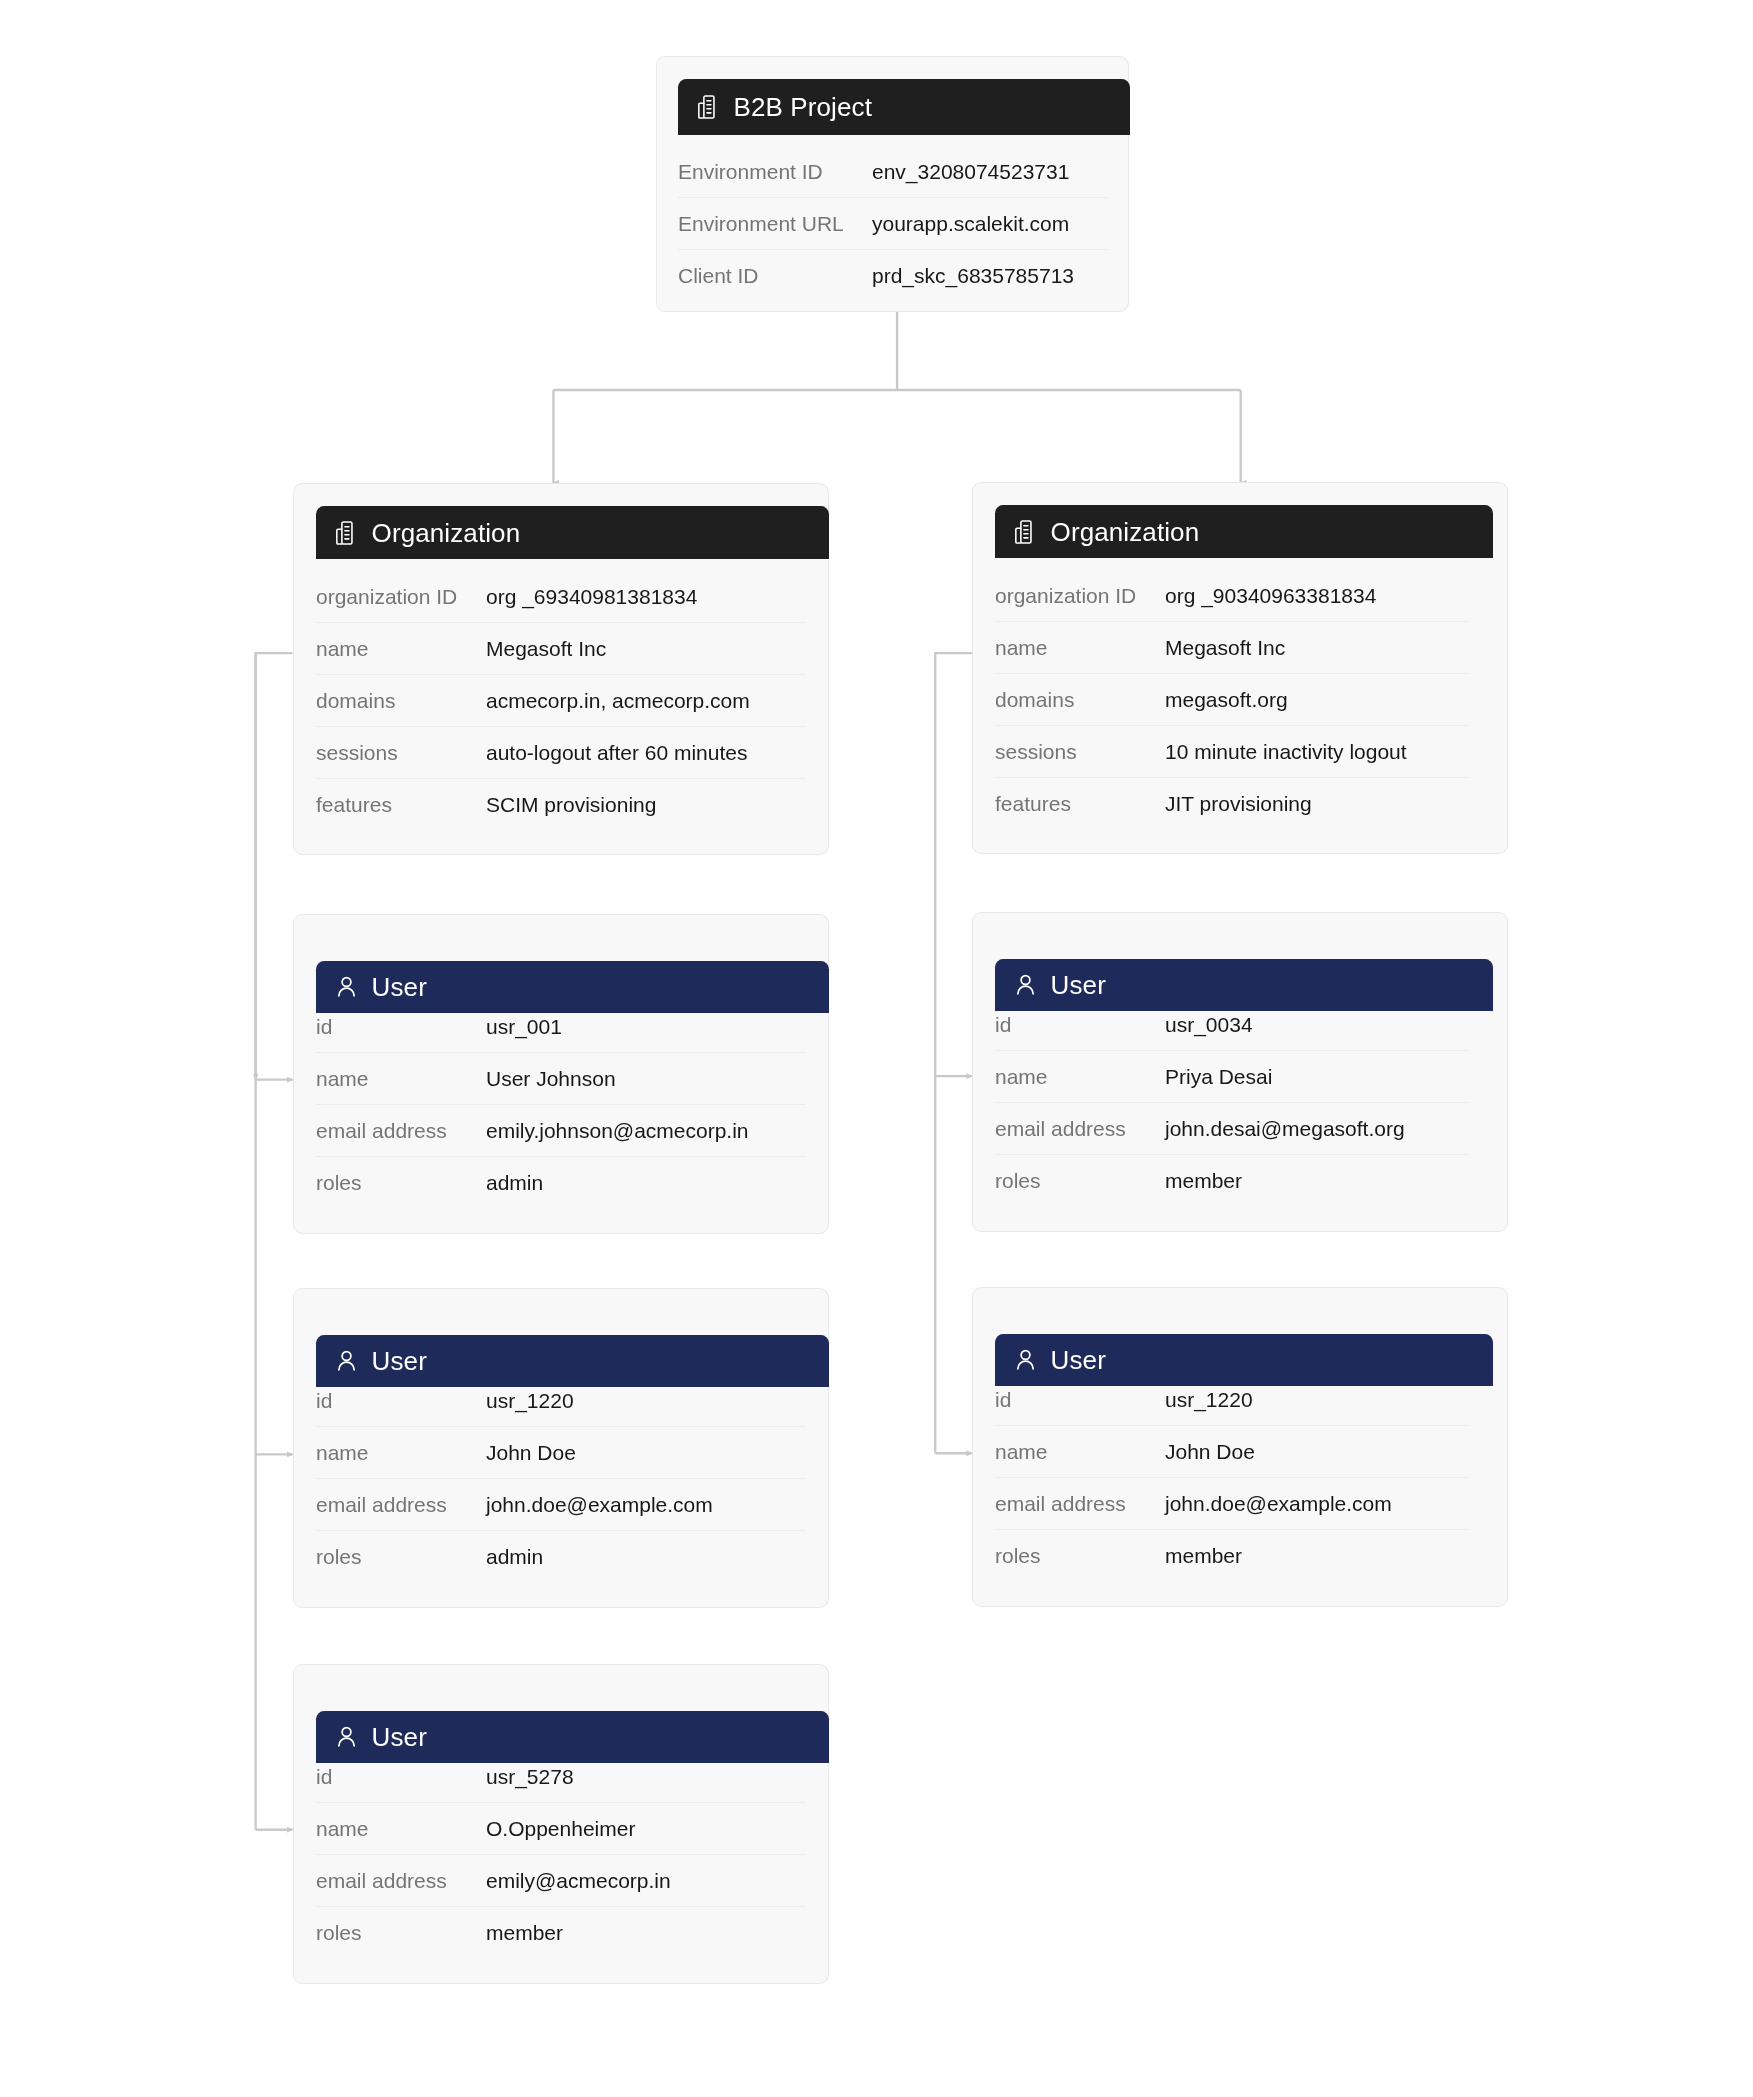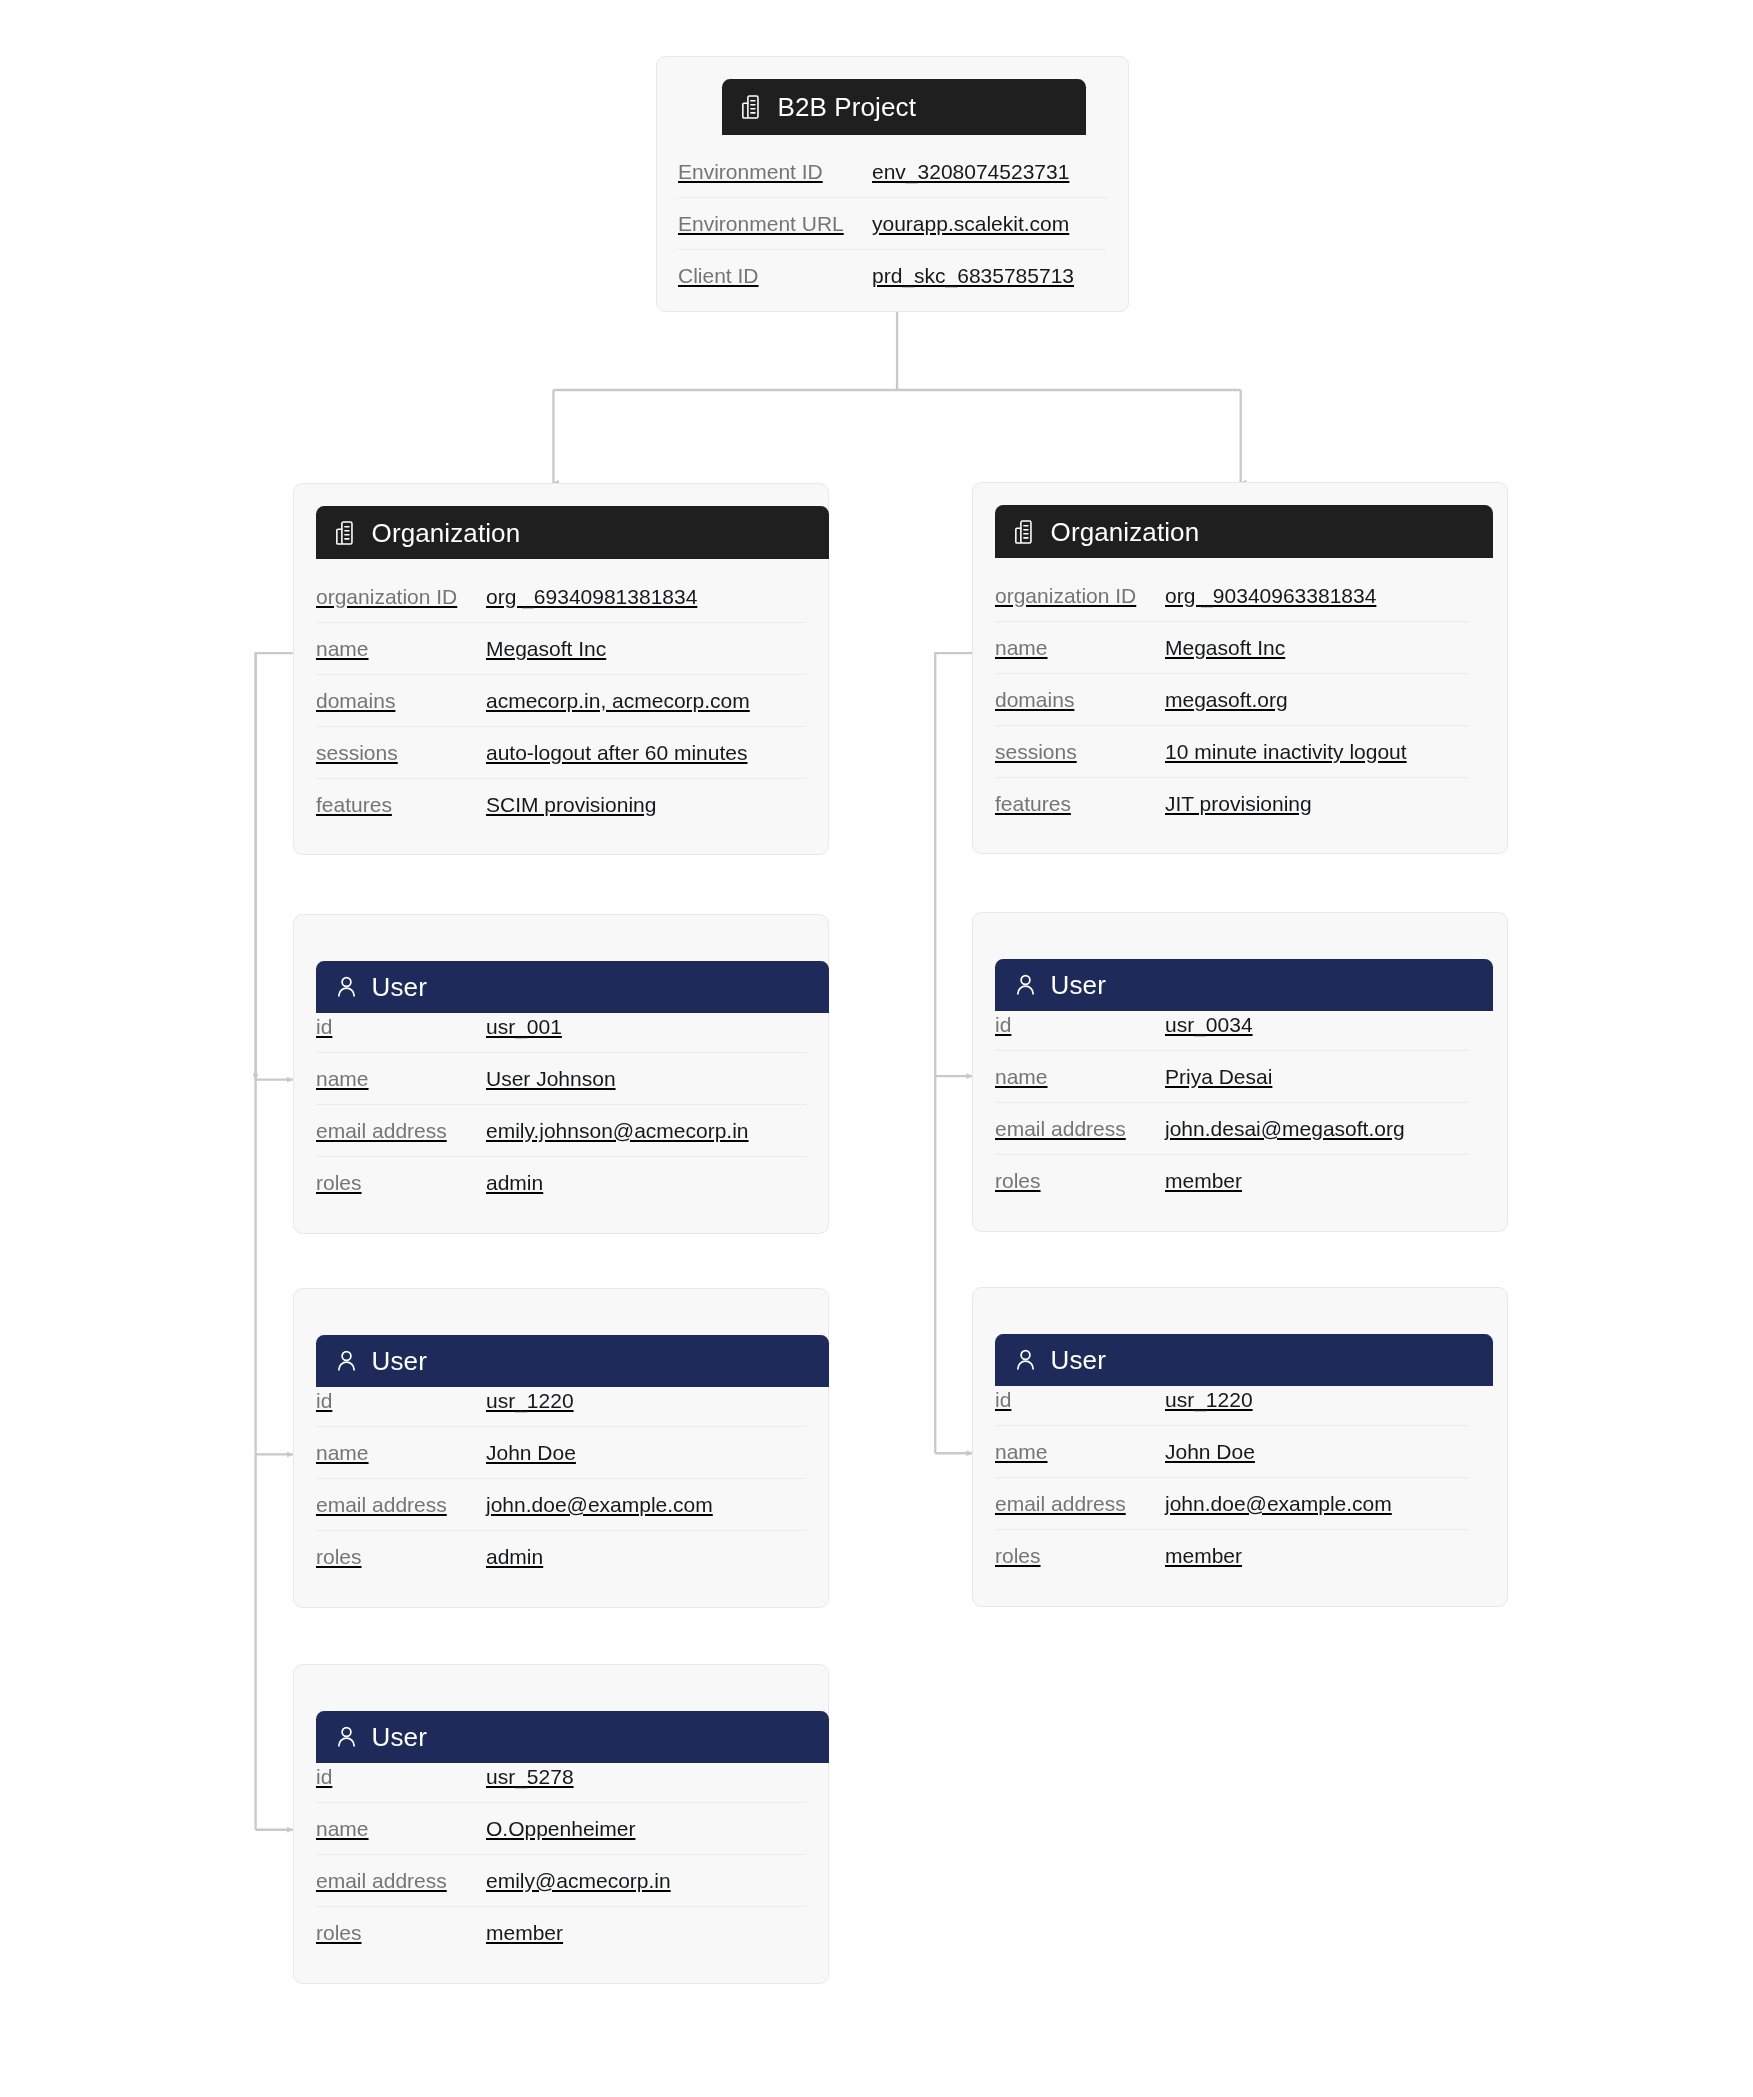--- a/index.html
+++ b/index.html
@@ -67,21 +67,20 @@
     height: 27px;
     flex: 0 0 auto;
   }
   .hdr-icon svg { display: block; }
 
   
   .rows {
     position: absolute;
     left: 0;
     right: 0;
-    text-decoration: underline;
   }
   .row {
     position: relative;
     display: flex;
     align-items: center;
     box-sizing: border-box;
     height: 52px;
   }
   .row + .row::before {
     content: "";
@@ -141,21 +140,21 @@
       <path d="M435,3115 L498,3115" marker-end="url(#arrow-right)"></path>
 
       <path d="M1655,1112 L1592,1112 L1592,1832"></path>
       <path d="M1592,1832 L1655,1832" marker-end="url(#arrow-right)"></path>
       <path d="M1592,1832 L1592,2474"></path>
       <path d="M1592,2474 L1655,2474" marker-end="url(#arrow-right)"></path>
     </g>
   </svg>
 
   <div class="card" style="left:656px; top:56px; width:473px; height:256px;">
-    <div class="card-header dark" style="left:21px; top:22px; width:364px; height:56px;margin-left:44px;">
+    <div class="card-header dark" style="left:21px; top:22px; width:452px; height:56px;">
       <span class="hdr-icon">
         <svg width="22" height="26" viewBox="0 0 24 28" fill="none" stroke="#ffffff" stroke-width="1.7" stroke-linecap="round" stroke-linejoin="round">
           <rect x="7.5" y="2" width="11" height="24" rx="1.6"></rect>
           <path d="M7.5 10 H3.2 a1.2 1.2 0 0 0 -1.2 1.2 V24.8 A1.2 1.2 0 0 0 3.2 26 H7.5"></path>
           <path d="M10.8 7.2 H15.2 M10.8 11.6 H15.2 M10.8 16 H15.2 M10.8 20.4 H15.2"></path>
         </svg>
       </span>
       <span class="hdr-title">B2B Project</span>
     </div>
     <div class="rows" style="top:88px; left:21px; right:21px;">

